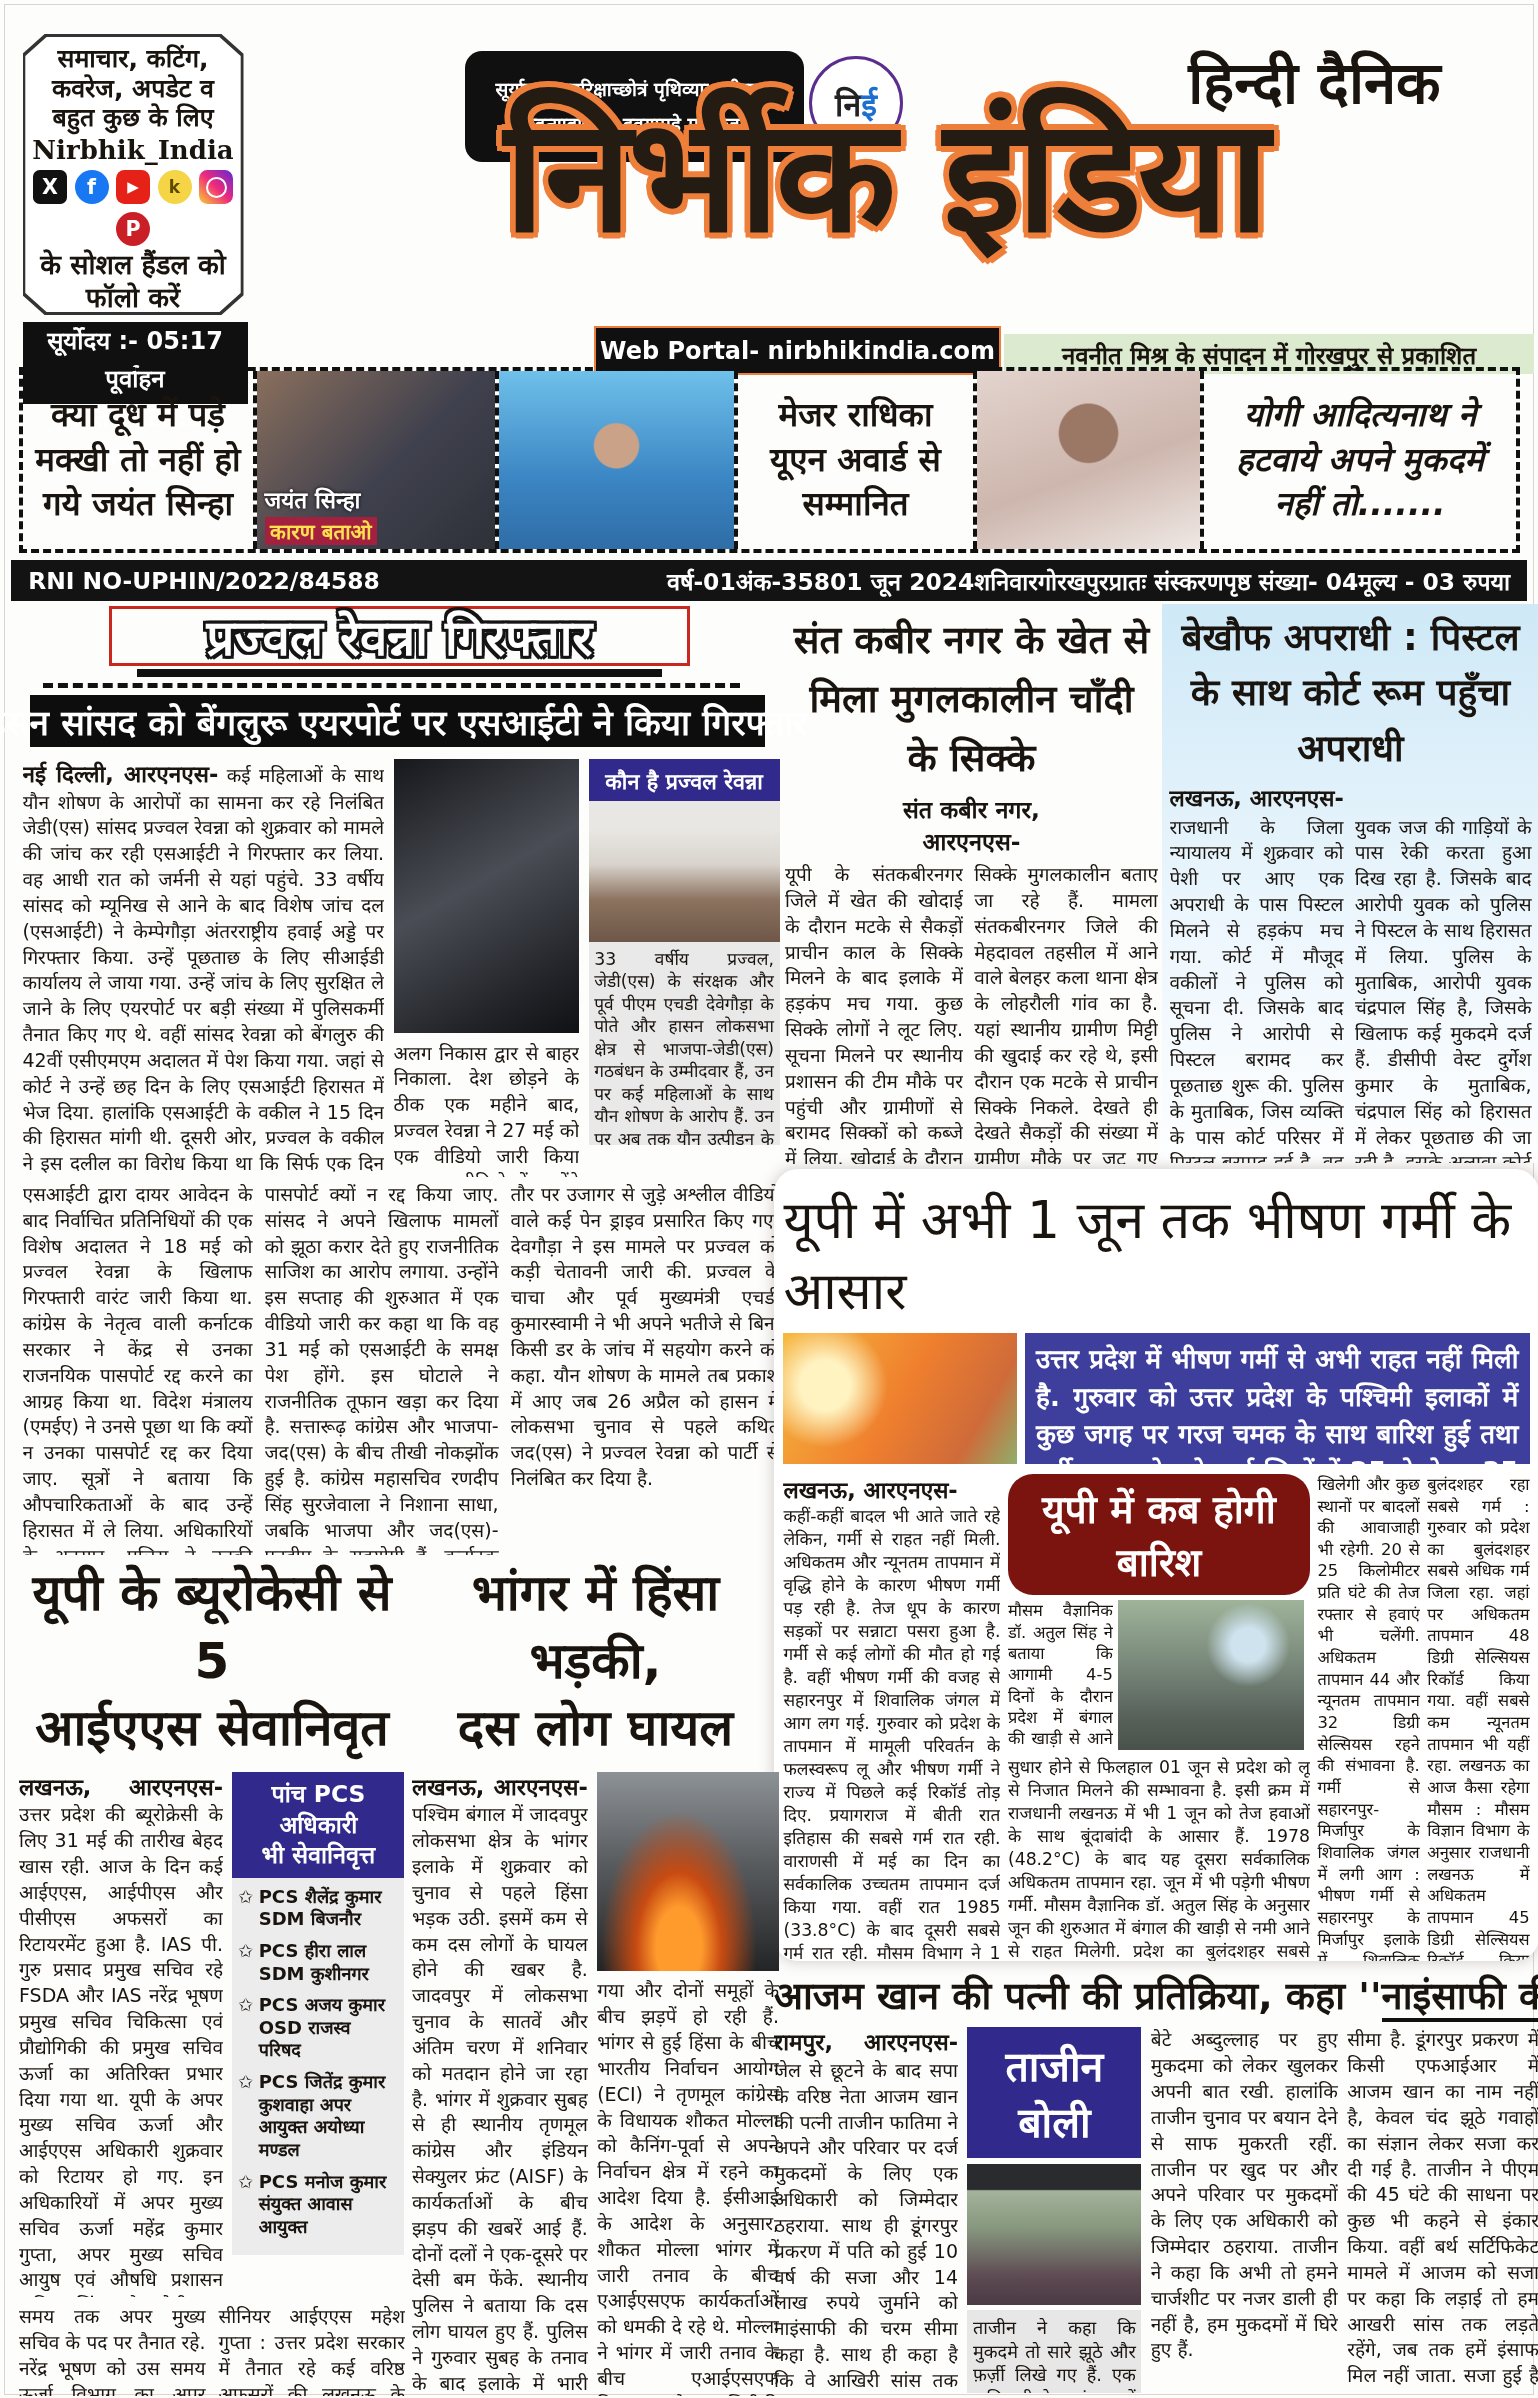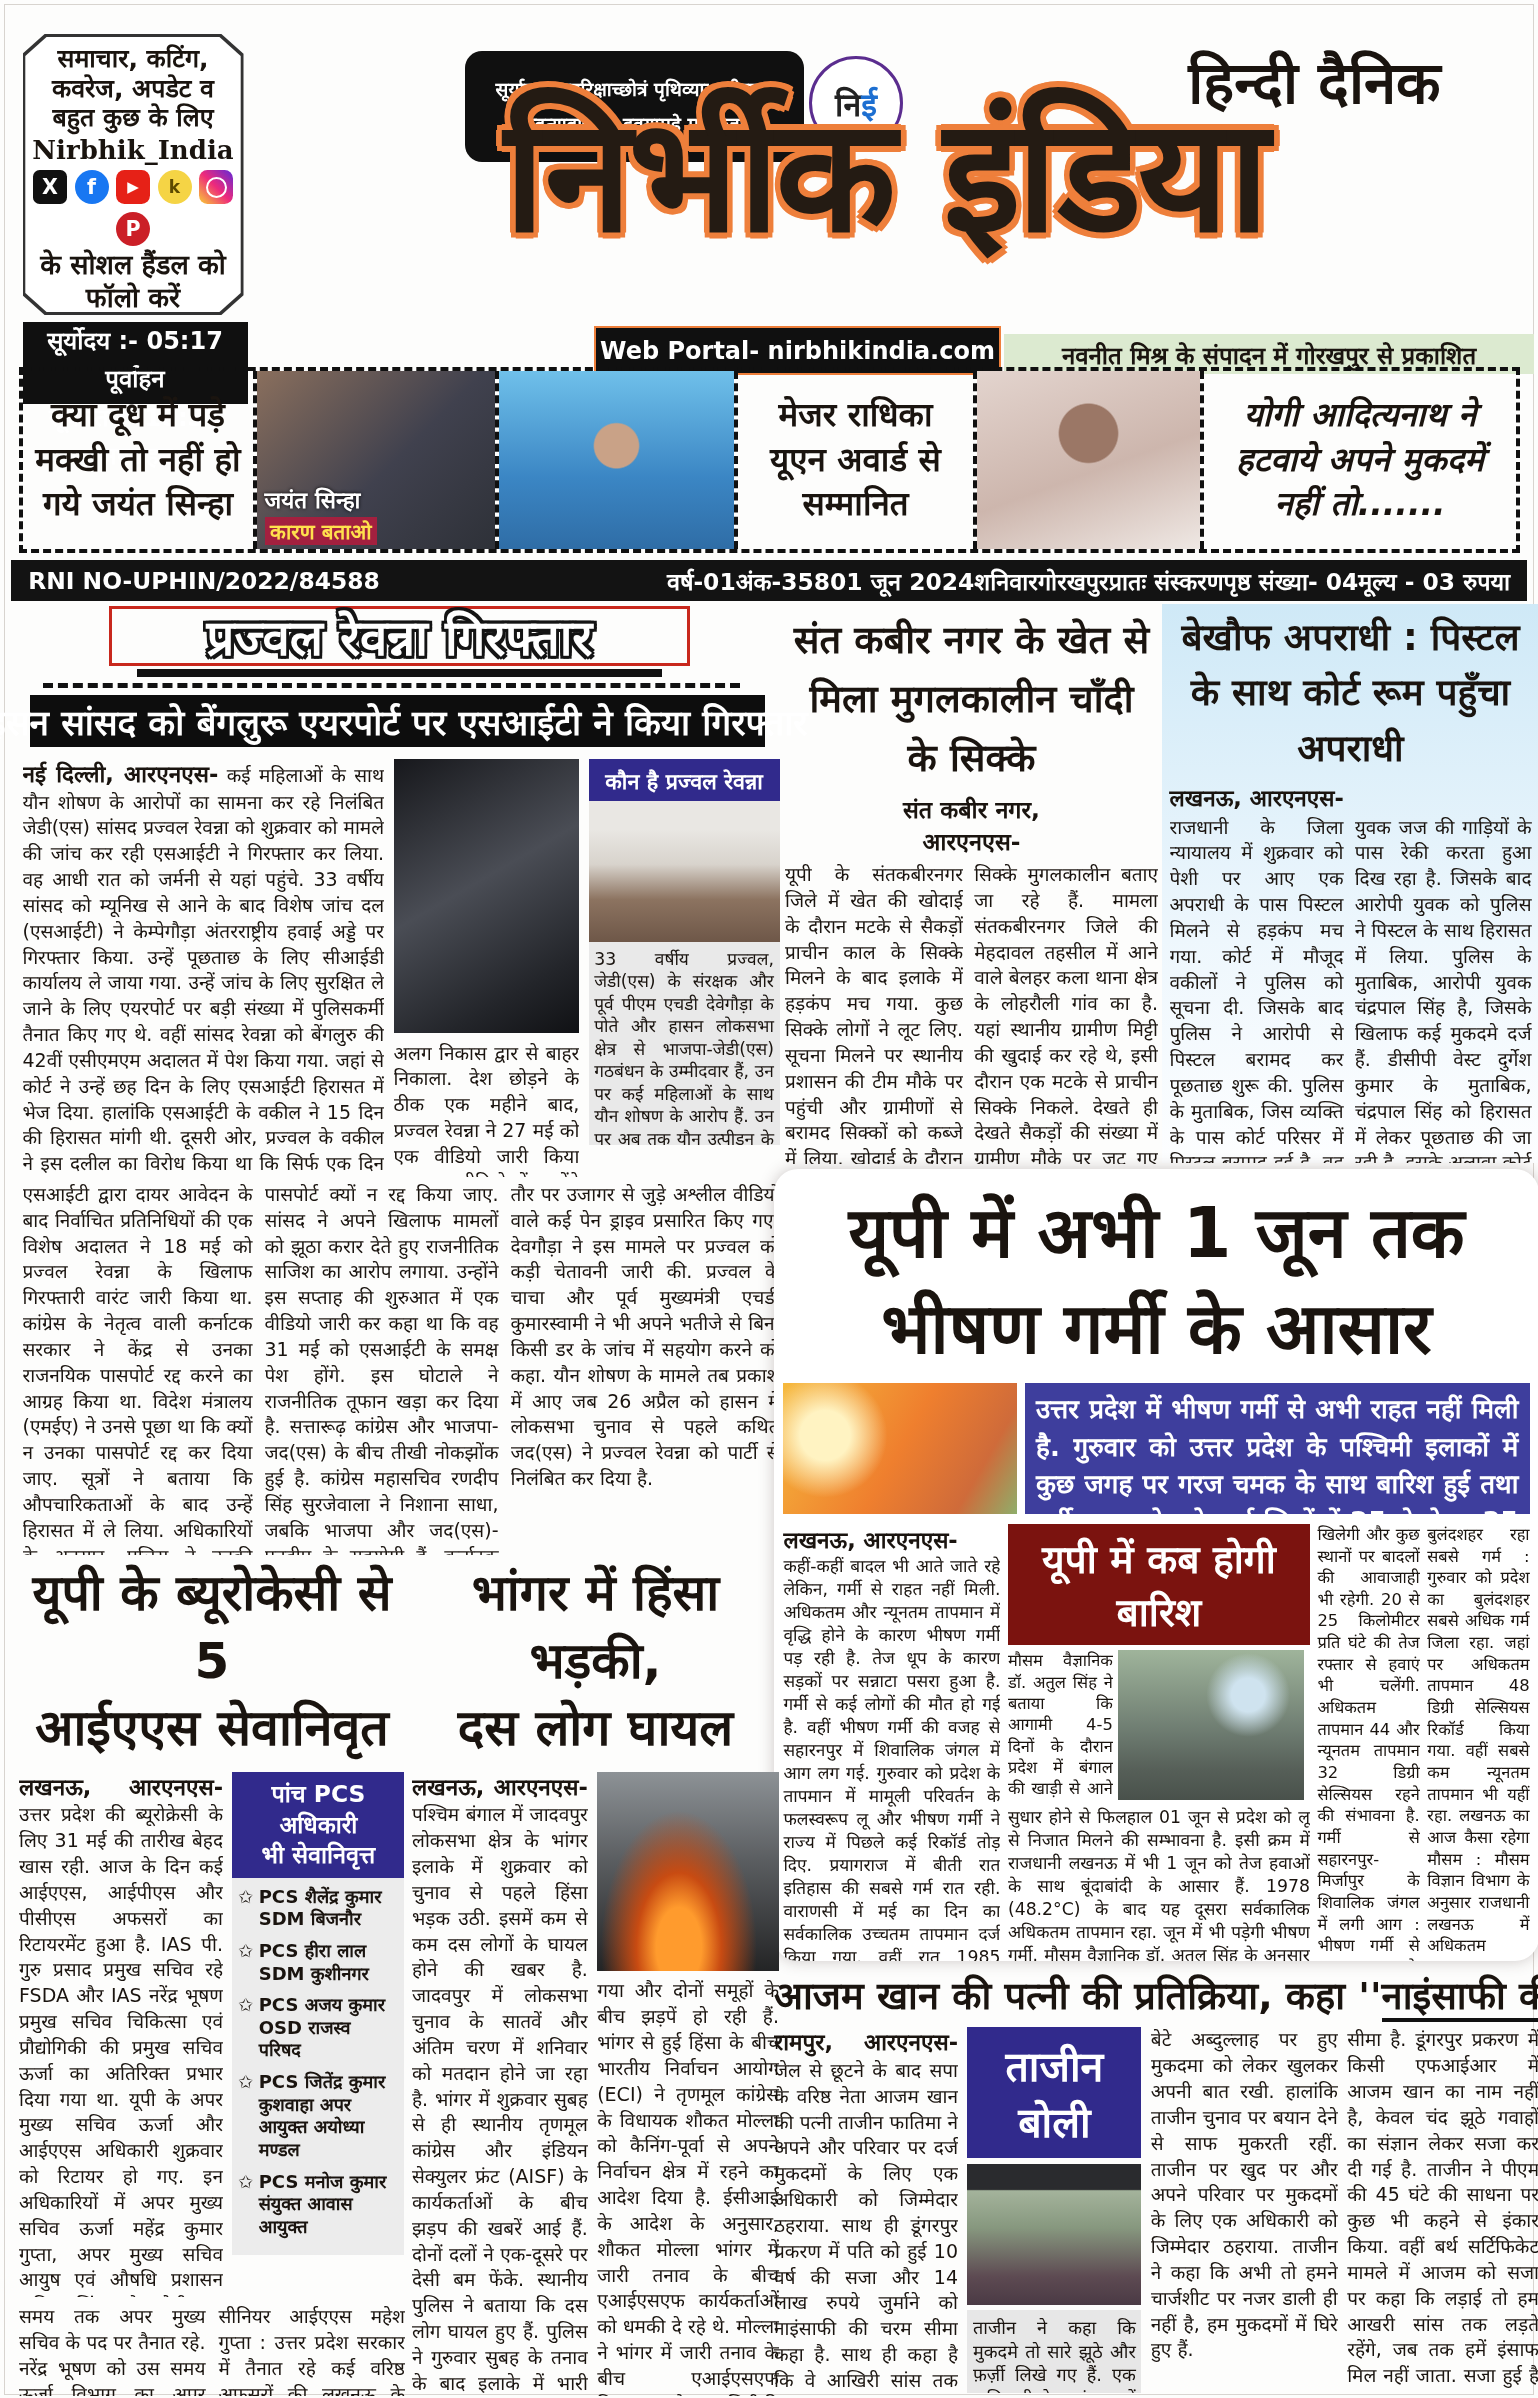--- a/index.html
+++ b/index.html
@@ -91,32 +91,32 @@
   .coins .cols{display:flex;gap:11.2px;height:319px;}
   
   .crim{left:1162px;top:604px;width:377px;height:559px;overflow:hidden;
     background:linear-gradient(180deg,#cfe9f7,#eef7fd 60%,#fdfeff);padding:5.6px 7.5px;box-sizing:border-box;}
   .crim h2{margin:0;font-size:37px;line-height:1.5;text-align:center;font-weight:bold;}
   .crim .dl{margin:5.6px 0 1.9px;}
   .crim .cols{display:flex;gap:11.2px;height:394px;}
   
   .weather{left:774px;top:1169px;width:765px;height:792px;background:#fff;border-radius:24px;
     box-shadow:0 0 15px rgba(60,40,40,.25);padding:11.2px 9.4px;box-sizing:border-box;overflow:hidden;}
-  .weather h1{margin:1.9px 0 9.4px;font-size:70px;text-align:center;font-weight:bold;}
+  .weather h1{margin:1.9px 0 9.4px;font-size:52px;font-weight:normal;}
   .wlead{display:flex;gap:7.5px;height:131px;}
   .heatPhoto{width:234px;height:131px;background:
     radial-gradient(circle at 18% 40%,#fff3c2 0 12%,transparent 30%),
     linear-gradient(120deg,#f6b93d,#ef7f2e 50%,#cf6b3a 80%,#8fae6b);}
   .leadbox{flex:1;background:#3e3e9d;color:#fff;font-weight:bold;font-size:26px;line-height:1.45;
     text-align:justify;padding:7.5px 11.2px;overflow:hidden;}
   .wcols{display:flex;gap:7.5px;margin-top:9.4px;height:562px;}
   .wc1{width:217px;}
   .wc2{width:302px;}
   .rainhead{background:#7b130f;color:#fff;font-weight:bold;font-size:39px;text-align:center;
-    padding:7.5px 0;margin-bottom:5.6px;}
+    padding:7.5px 0;margin-bottom:5.6px;border-radius:25px;}
   .wc2row{display:flex;gap:5.6px;}
   .wmini{width:105px;font-size:16.4px;line-height:1.3;text-align:justify;height:150px;overflow:hidden;}
   .rainPhoto{width:186px;height:150px;background:
     radial-gradient(circle at 70% 30%,#cfe3ef 0 10%,transparent 25%),
     linear-gradient(180deg,#9fb49b,#6d7b70 55%,#565f58 80%,#49514b);}
   .wc3{flex:1;display:flex;gap:7.5px;}
   .wc3 div{width:50%;font-size:16.4px;line-height:1.32;text-align:justify;overflow:hidden;}
   
   .ias{left:19px;top:1560px;width:386px;height:836px;overflow:hidden;}
   .ias h2{margin:0;font-size:50px;line-height:1.35;text-align:center;font-weight:bold;}

